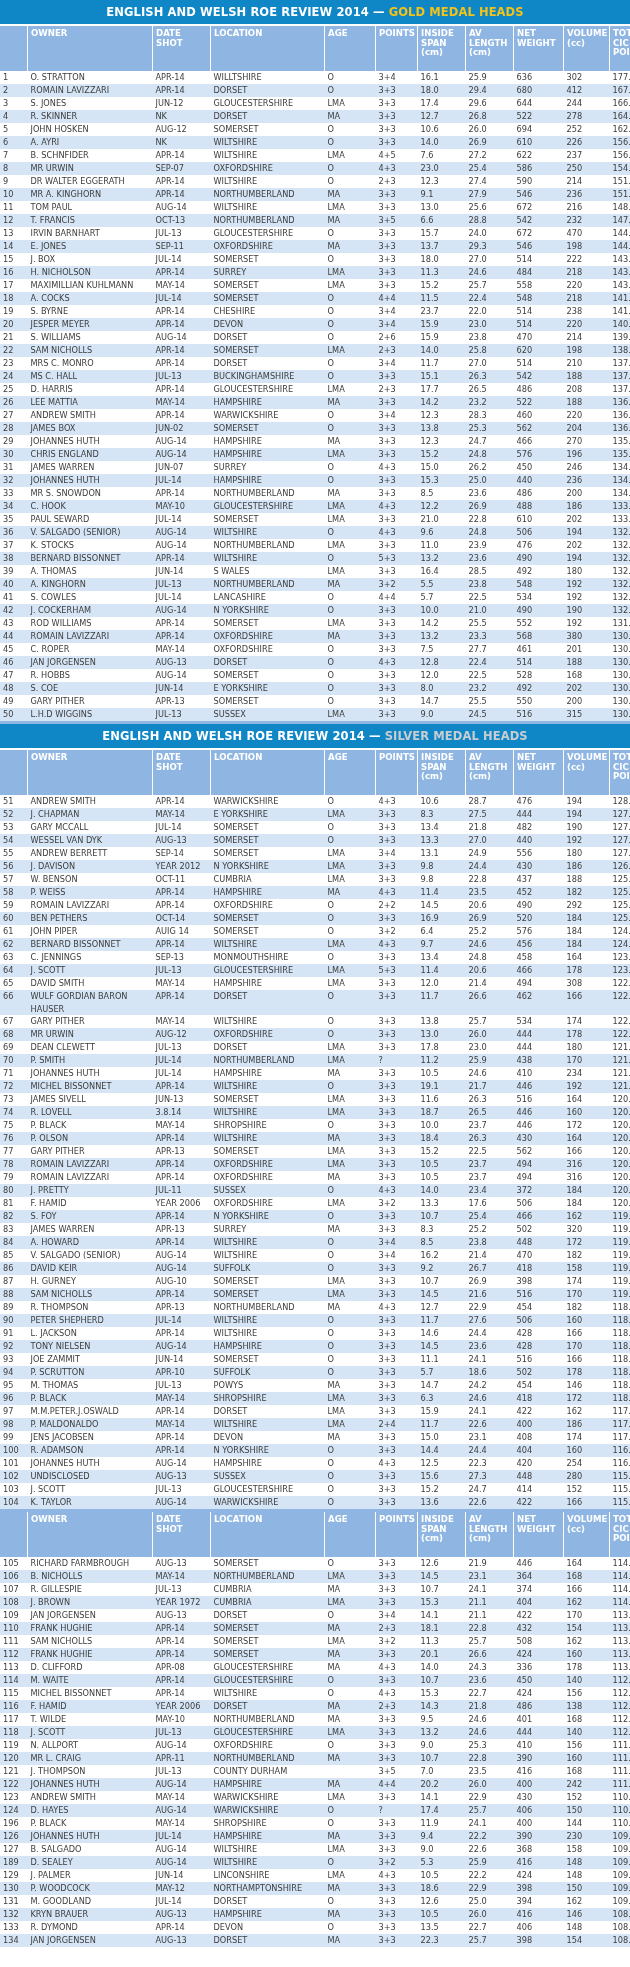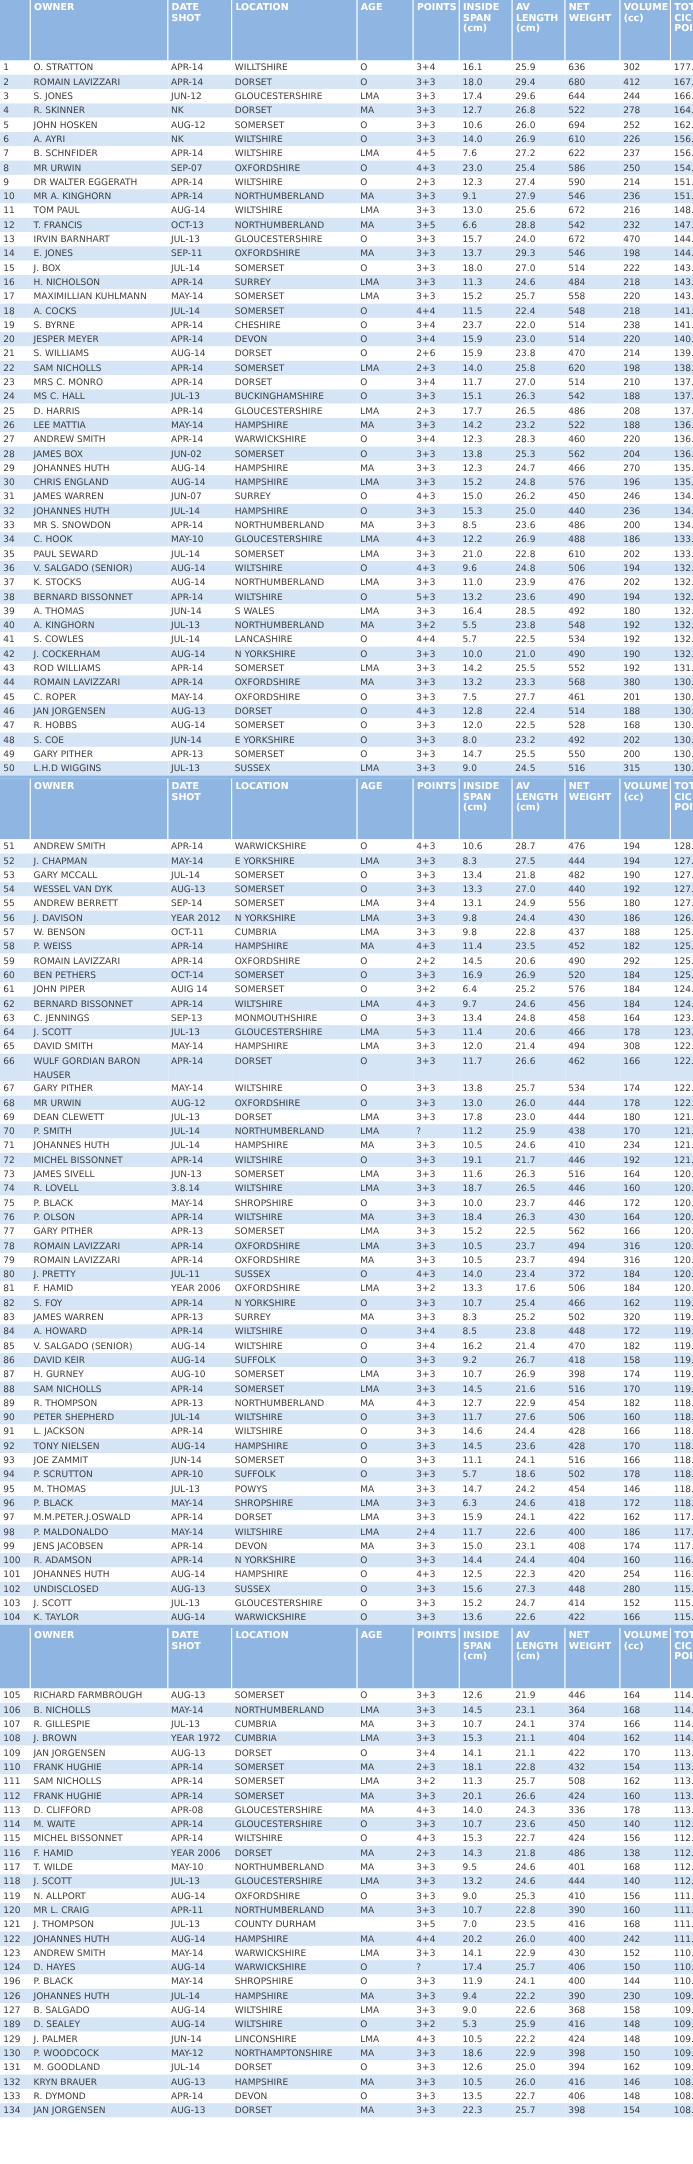--- a/index.html
+++ b/index.html
@@ -6,41 +6,42 @@
   body { width:630px; font-family:"DejaVu Sans", sans-serif; color:#3a3a3a; }
   .section-title {
     background:#0f86c6; color:#ffffff; height:24px; line-height:25px;
     text-align:center; font-weight:bold; font-size:11.5px; letter-spacing:0.1px;
     border-bottom:2px solid #ffffff;
   }
   .section-title .medal { font-weight:bold; }
   table { border-collapse:collapse; width:630px; table-layout:fixed; }
   thead th {
     background:#8fb6e2; color:#ffffff; font-size:8.6px; font-weight:bold;
-    text-align:left; vertical-align:top; padding:3px 2px 12px 3px; line-height:9.5px;
+    text-align:left; vertical-align:top; padding:3px 2px 2px 3px; line-height:9.5px;
     height:40px; border-left:1px solid #ffffff;
   }
   thead th:first-child { border-left:none; }
   tbody td {
     font-size:8.2px; padding:0 2px 0 3px; height:13px; line-height:12.5px;
     vertical-align:top; white-space:nowrap; color:#3d3d3d;
   }
   tbody td.owner { white-space:normal; }
   tbody tr:nth-child(even) td { background:#d5e5f6; }
   tbody tr:nth-child(odd) td { background:#ffffff; }
   .c-rank{width:22px;} .c-owner{width:119px;} .c-date{width:52px;} .c-loc{width:108px;}
   .c-age{width:45px;} .c-pts{width:36px;} .c-span{width:42px;} .c-len{width:42px;}
   .c-net{width:44px;} .c-vol{width:40px;} .c-tot{width:48px;}
   .divider { height:3px; background:#8fb6e2; }
 </style>
 </head>
 <body>
 
 <div id="root">
     <section>
+      <div class="section-title"><span>ENGLISH AND WELSH ROE REVIEW 2014 — </span><span class="medal" style="color: rgb(242, 195, 26);">GOLD MEDAL HEADS</span></div>
       <table>
         <thead>
           <tr>
             <th class="c-rank"></th>
             <th class="c-owner">OWNER</th>
             <th class="c-date">DATE SHOT</th>
             <th class="c-loc">LOCATION</th>
             <th class="c-age">AGE</th>
             <th class="c-pts">POINTS</th>
             <th class="c-span">INSIDE SPAN (cm)</th>
@@ -699,20 +700,21 @@
             <td class="c-len">24.5</td>
             <td class="c-net">516</td>
             <td class="c-vol">315</td>
             <td class="c-tot">130.13</td>
           </tr>
         </tbody>
       </table>
       <div class="divider"></div>
     </section>
     <section>
+      <div class="section-title"><span>ENGLISH AND WELSH ROE REVIEW 2014 — </span><span class="medal" style="color: rgb(200, 205, 210);">SILVER MEDAL HEADS</span></div>
       <table>
         <thead>
           <tr>
             <th class="c-rank"></th>
             <th class="c-owner">OWNER</th>
             <th class="c-date">DATE SHOT</th>
             <th class="c-loc">LOCATION</th>
             <th class="c-age">AGE</th>
             <th class="c-pts">POINTS</th>
             <th class="c-span">INSIDE SPAN (cm)</th>

